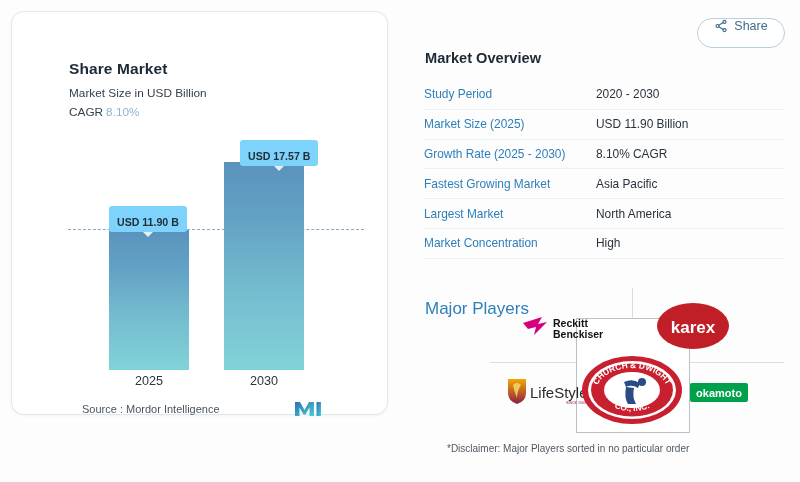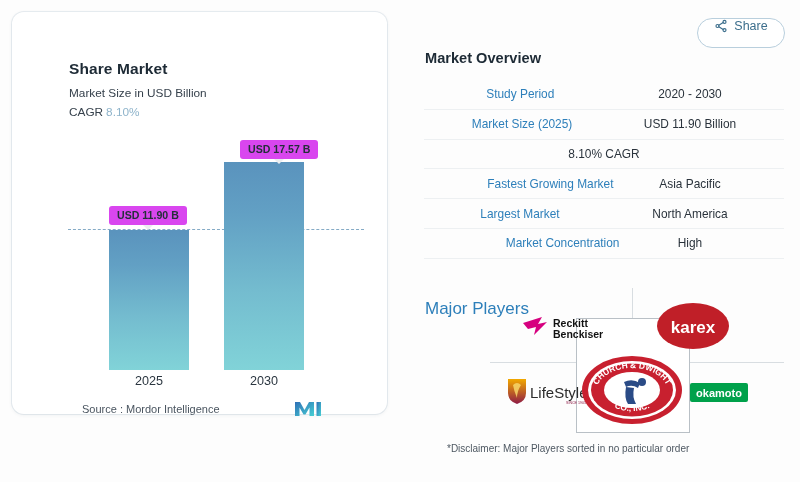--- a/index.html
+++ b/index.html
@@ -41,22 +41,22 @@
     position:absolute;bottom:0;width:80px;
     background:linear-gradient(180deg,#5a93bd 0%,#62a0c4 25%,#74bccf 62%,#81d3d8 100%);
   }
   .bars{
     position:absolute;left:57px;top:130px;width:290px;height:228px;
   }
   #bar-2025{left:40px;height:140px;}
   #bar-2030{left:155px;height:208px;}
 
   .badge{
-    position:absolute;background:#d946ef;border-radius:3px;
-    padding:3px 8px 4px 8px;font-size:10.6px;font-weight:700;color:#242f3a;
+    position:absolute;background:#7dd3fc;border-radius:3px;
+    padding:10px 8px 4px 8px;font-size:10.6px;font-weight:700;color:#242f3a;
     white-space:nowrap;
   }
   .badge:after{
     content:"";position:absolute;left:50%;margin-left:-5px;bottom:-5px;
     border-left:5px solid transparent;border-right:5px solid transparent;
     border-top:5px solid #ebeef0;
   }
   #badge-2025{left:97px;top:194px;}
   #badge-2030{left:228px;top:128px;}
 
@@ -81,21 +81,20 @@
   }
   .share-btn svg{display:block;}
 
   .panel{position:absolute;left:424px;top:50px;width:360px;}
   .panel-title{
     font-size:14.6px;font-weight:700;color:#1d2a35;margin:0 0 14px 1px;
   }
   .ov-row{
     display:flex;align-items:center;height:28.8px;
     border-bottom:1px solid #edf0f2;
-    justify-content:center;
   }
   .ov-row:last-child{border-bottom:1px solid #edf0f2;}
   .ov-label{
     width:172px;flex:0 0 172px;font-size:11.9px;color:#2d7fba;
   }
   .ov-value{font-size:11.9px;color:#2a333c;}
 
   .players-title{
     position:absolute;left:425px;top:292px;
     font-size:17px;color:#2d7fba;font-weight:400;margin-top:7px;
@@ -184,20 +183,21 @@
 
     <div class="ov-row">
       <div class="ov-label">Study Period</div>
       <div class="ov-value">2020 - 2030</div>
     </div>
     <div class="ov-row">
       <div class="ov-label">Market Size (2025)</div>
       <div class="ov-value">USD 11.90 Billion</div>
     </div>
     <div class="ov-row">
+      <div class="ov-label">Growth Rate (2025 - 2030)</div>
       <div class="ov-value">8.10% CAGR</div>
     </div>
     <div class="ov-row">
       <div class="ov-label">Fastest Growing Market</div>
       <div class="ov-value">Asia Pacific</div>
     </div>
     <div class="ov-row">
       <div class="ov-label">Largest Market</div>
       <div class="ov-value">North America</div>
     </div>

